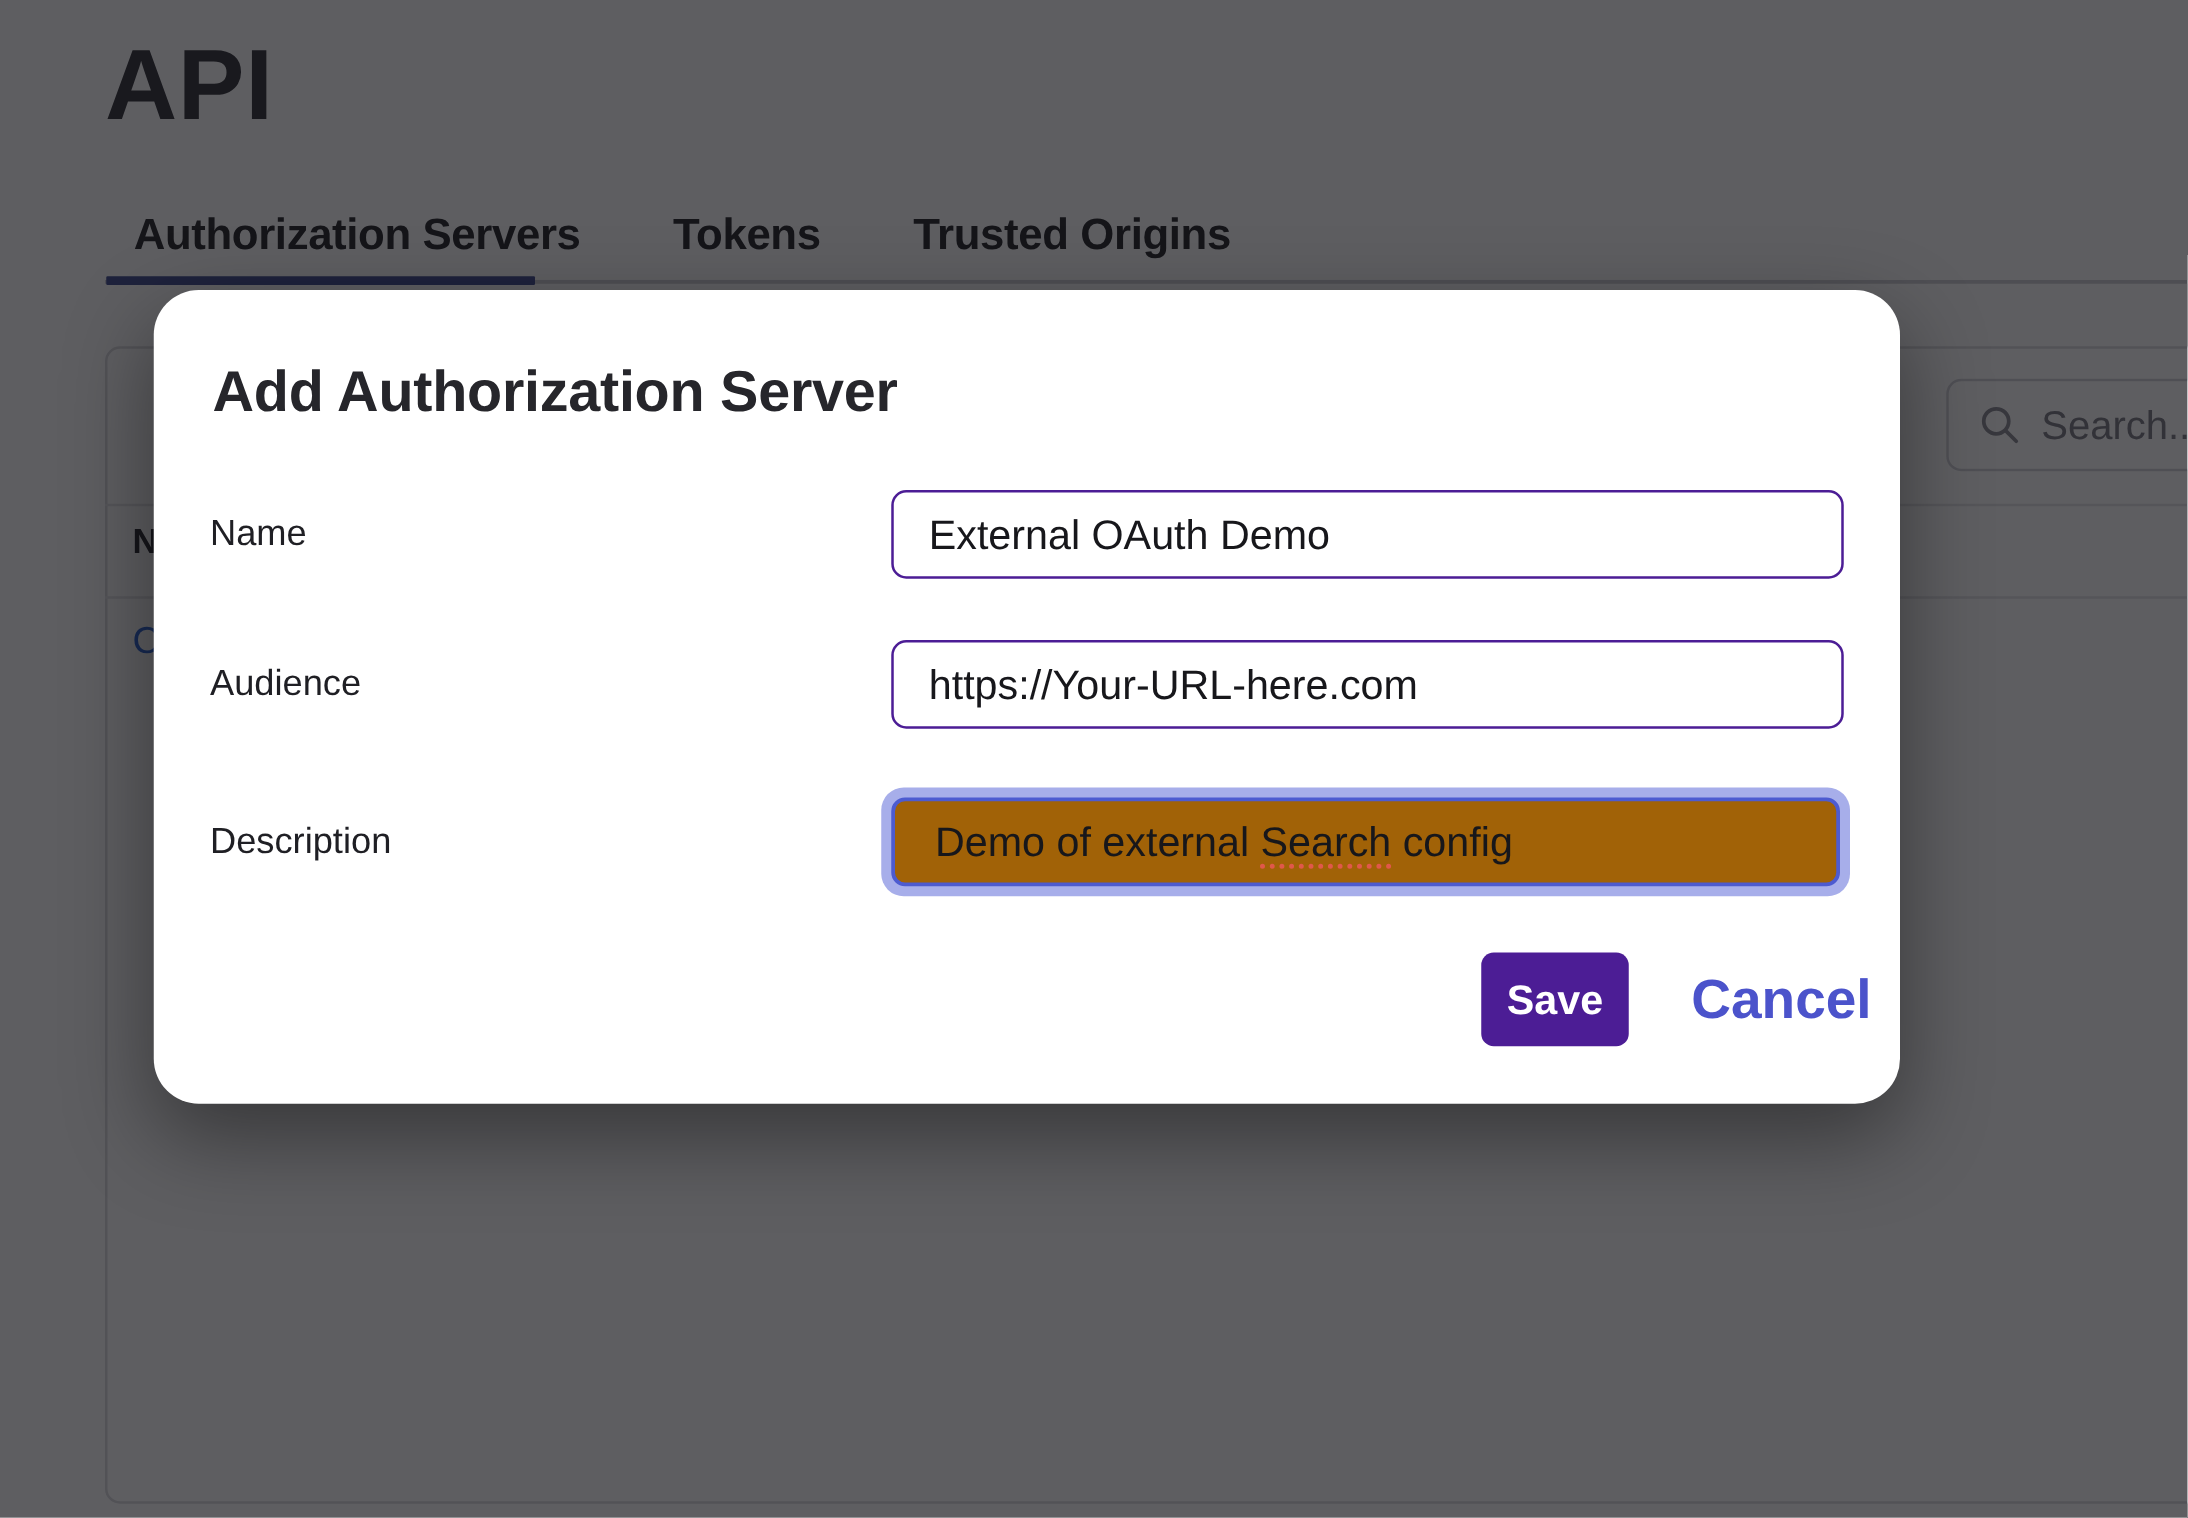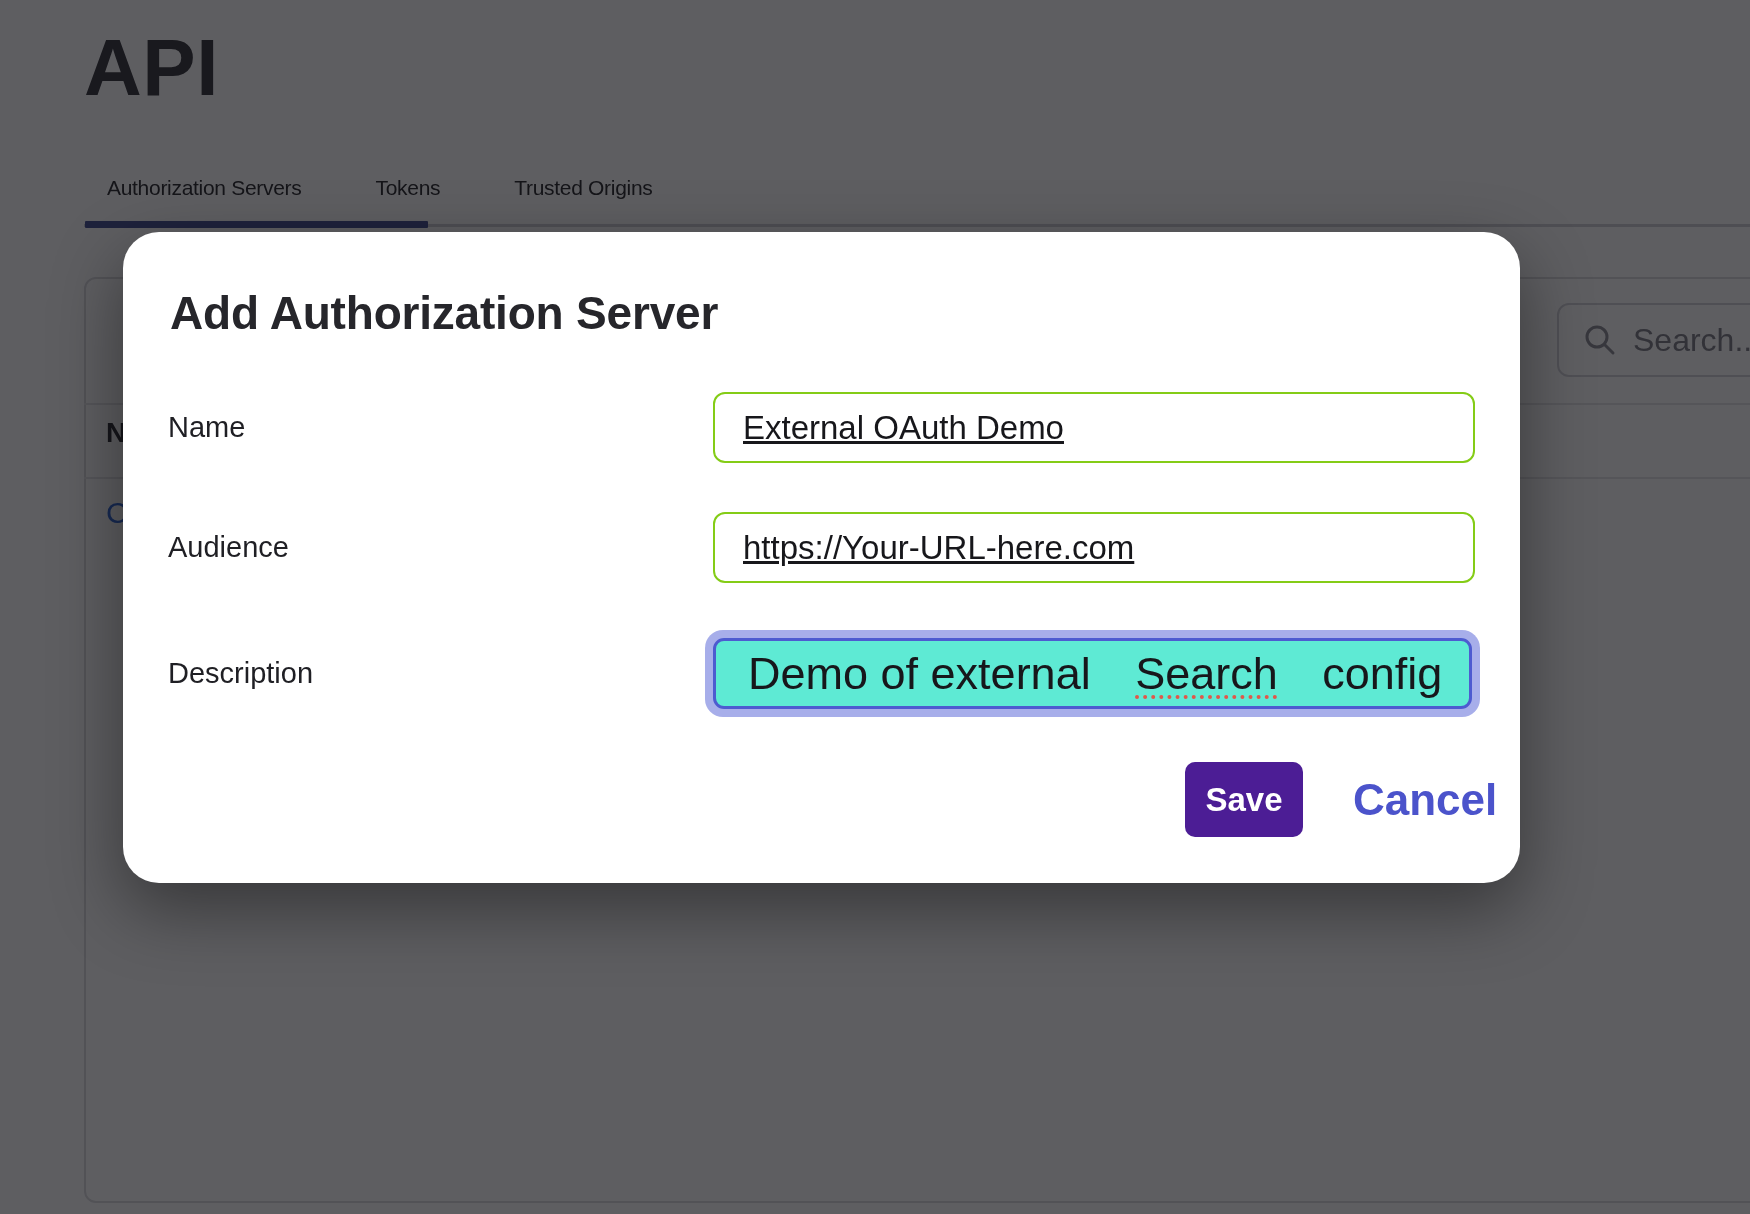--- a/index.html
+++ b/index.html
@@ -10,21 +10,21 @@
   }
   
   #background-page { position:absolute; inset:0; }
   .page-title {
     position:absolute; left:84px; top:22px;
     font-size:80px; font-weight:700; letter-spacing:0.5px; color:#2e2e34;
   }
   .tabs { position:absolute; left:85px; top:156px; display:flex; gap:30px; }
   .tab {
     height:64px; padding:0 22px; display:flex; align-items:center;
-    font-size:21px; font-weight:400; color:#232327; letter-spacing:-0.3px;
+    font-size:35px; font-weight:700; color:#232327; letter-spacing:-0.3px;
     cursor:pointer; white-space:nowrap;
   }
   .tabbar-divider {
     position:absolute; left:84px; top:224px; width:1666px; height:3px;
     background:#cfcfd4;
   }
   .active-tab-underline {
     position:absolute; left:85px; top:221px; width:343px; height:7px;
     background:#3d4a8f; border-radius:1px;
   }
@@ -63,35 +63,35 @@
   }
   .field-label {
     position:absolute; left:45px; height:71px; display:flex; align-items:center;
     font-size:29px; color:#1f1f24;
   }
   .label-name { top:160px; }
   .label-audience { top:280px; }
   .label-description { top:398px; height:87px; }
   .text-input {
     position:absolute; left:590px; width:762px; height:71px;
-    border:2px solid #84cc16; border-radius:12px; background:#fff;
+    border:2px solid #4c1d95; border-radius:12px; background:#fff;
     font-family:"Liberation Sans",sans-serif; font-size:33px; color:#17171b;
-    padding:0 28px; outline:none;text-decoration:underline;
+    padding:0 28px; outline:none;
   }
   .input-name { top:160px; }
   .input-audience { top:280px; }
   .focus-ring {
     position:absolute; left:582px; top:398px; width:775px; height:87px;
     background:#a7aeea; border-radius:18px; padding:8px;
   }
   .input-description {
-    width:100%; height:100%; background:#5eead4;
+    width:100%; height:100%; background:#a16207;
     border:3px solid #4d5bd0; border-radius:11px;
     display:flex; align-items:center; padding:0 32px;
-    font-size:45px; color:#17171b; white-space:pre; cursor:text;gap:32px;
+    font-size:33px; color:#17171b; white-space:pre; cursor:text;
   }
   .misspelled {
     text-decoration:underline dotted #e0584a 4px;
     text-underline-offset:7px;
   }
   .save-button {
     position:absolute; left:1062px; top:530px; width:118px; height:75px;
     background:#4c1d95; border:none; border-radius:10px; cursor:pointer;
     display:flex; align-items:center; justify-content:center;
     font-family:"Liberation Sans",sans-serif;

